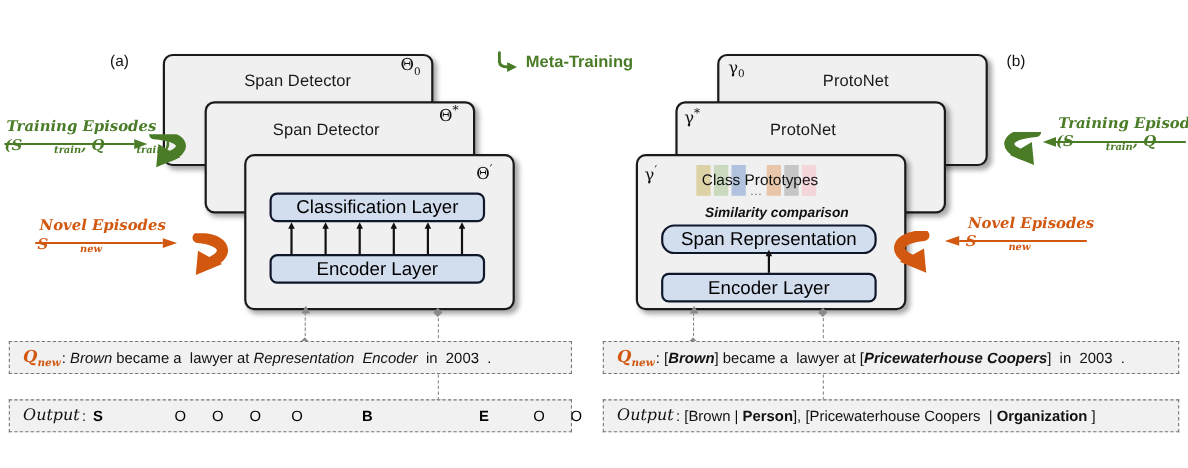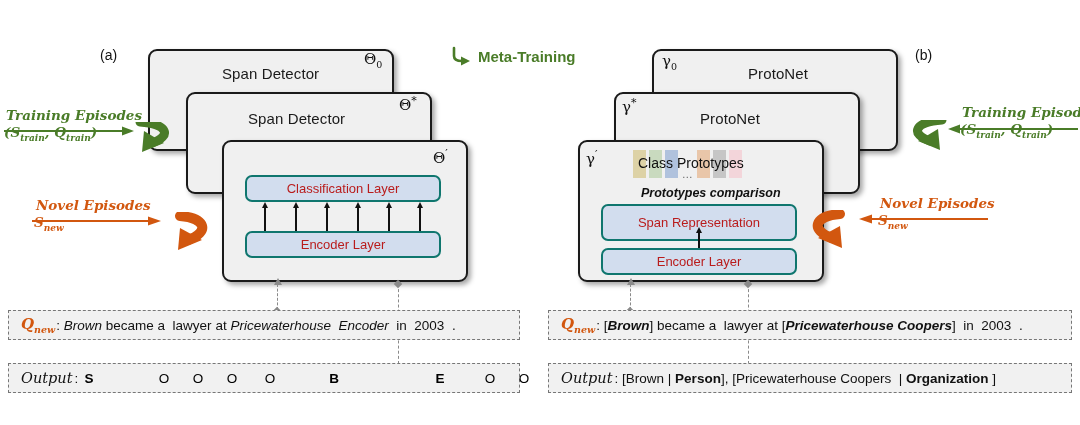--- a/index.html
+++ b/index.html
@@ -34,24 +34,24 @@
     font-family:"DejaVu Serif",serif;
     white-space:nowrap;
   }
   .param sub{font-size:9.5px;}
   .param sup{font-size:11px;}
 
   
   .bluebox{
     position:absolute;
     background:#d2ddee;
-    border:2px solid #0f766e;
+    border:2px solid #0f172a;
     border-radius:7px;
     display:flex;align-items:center;justify-content:center;
-    font-size:13px;color:#b91c1c;
+    font-size:17px;color:#000000;
     box-sizing:border-box;
     white-space:nowrap;
   }
 
   
   .uparrow{position:absolute;width:1.6px;background:#111;}
   .uparrow::before{
     content:"";position:absolute;top:-5px;left:50%;
     transform:translateX(-50%);
     border-left:3.6px solid transparent;
@@ -68,21 +68,21 @@
   
   .frac{
     position:absolute;
     font-family:"DejaVu Serif",serif;
     font-style:italic;font-weight:bold;
     text-align:left;line-height:1.08;
     white-space:nowrap;
   }
   .frac .num{font-size:13.5px;display:block;padding:0 2px 1px;}
   .frac .den{font-size:13.5px;display:block;padding-top:1px;}
-  .frac sub{font-size:9px;font-style:italic;}
+  .frac sub{font-size:9px;font-style:italic;margin-left:29px;}
 
   
   .protos{position:absolute;display:flex;align-items:flex-start;}
   .proto{width:13px;height:28px;margin-right:3px;}
   .protos .gap{width:13px;height:28px;margin-right:3px;position:relative;}
   .protos .gap::after{
     content:"...";position:absolute;bottom:-2px;left:0;right:0;
     text-align:center;font-size:11px;color:#666;letter-spacing:.5px;
   }
 
@@ -205,21 +205,21 @@
       <span class="it">Brown</span>
       <span>&nbsp;</span>
       <span>became</span>
       <span>&nbsp;</span>
       <span>a</span>
       <span>&nbsp;&nbsp;</span>
       <span>lawyer</span>
       <span>&nbsp;</span>
       <span>at</span>
       <span>&nbsp;</span>
-      <span class="it">Pricewaterhouse</span>
+      <span class="it">Representation</span>
       <span>&nbsp;&nbsp;</span>
       <span class="it">Encoder</span>
       <span>&nbsp;&nbsp;</span>
       <span>in</span>
       <span>&nbsp;&nbsp;</span>
       <span>2003</span>
       <span>&nbsp;&nbsp;</span>
       <span>.</span>
   </div>
 
@@ -269,23 +269,23 @@
   <div class="protos" style="left:633px;top:150px;">
     <span class="proto" style="background:#ddd2a6;"></span>
     <span class="proto" style="background:#c9dabf;"></span>
     <span class="proto" style="background:#b0c2dd;"></span>
     <span class="gap"></span>
     <span class="proto" style="background:#e9c6a9;"></span>
     <span class="proto" style="background:#c6c6c6;"></span>
     <span class="proto" style="background:#f3d5da;"></span>
   </div>
   <div class="abs" style="left:638px;top:155px;font-size:14px;color:#111;">Class Prototypes</div>
-  <div class="abs" style="left:641px;top:186px;font-size:12.5px;font-weight:bold;font-style:italic;color:#111;">Prototypes comparison</div>
-
-  <div class="bluebox" style="left:601px;top:204px;width:196px;height:37px;">Span Representation</div>
+  <div class="abs" style="left:641px;top:186px;font-size:12.5px;font-weight:bold;font-style:italic;color:#111;">Similarity comparison</div>
+
+  <div class="bluebox" style="left:601px;top:204px;width:196px;height:27px;border-radius:12px;">Span Representation</div>
 
   <div class="bluebox" style="left:601px;top:248px;width:196px;height:27px;">Encoder Layer</div>
 
   <div class="uparrow" style="left:698px;top:232px;height:16px;"></div>
 
   <div class="frac" style="left:960px;top:105px;color:#4a7c28;">
     <span class="num">Training Episodes</span>
     <span class="den">(<i>S</i><sub>train</sub>, <i>Q</i><sub>train</sub>)</span>
   </div>
   <svg class="abs" style="left:890px;top:120px;" width="190" height="34" viewBox="0 0 190 34">

